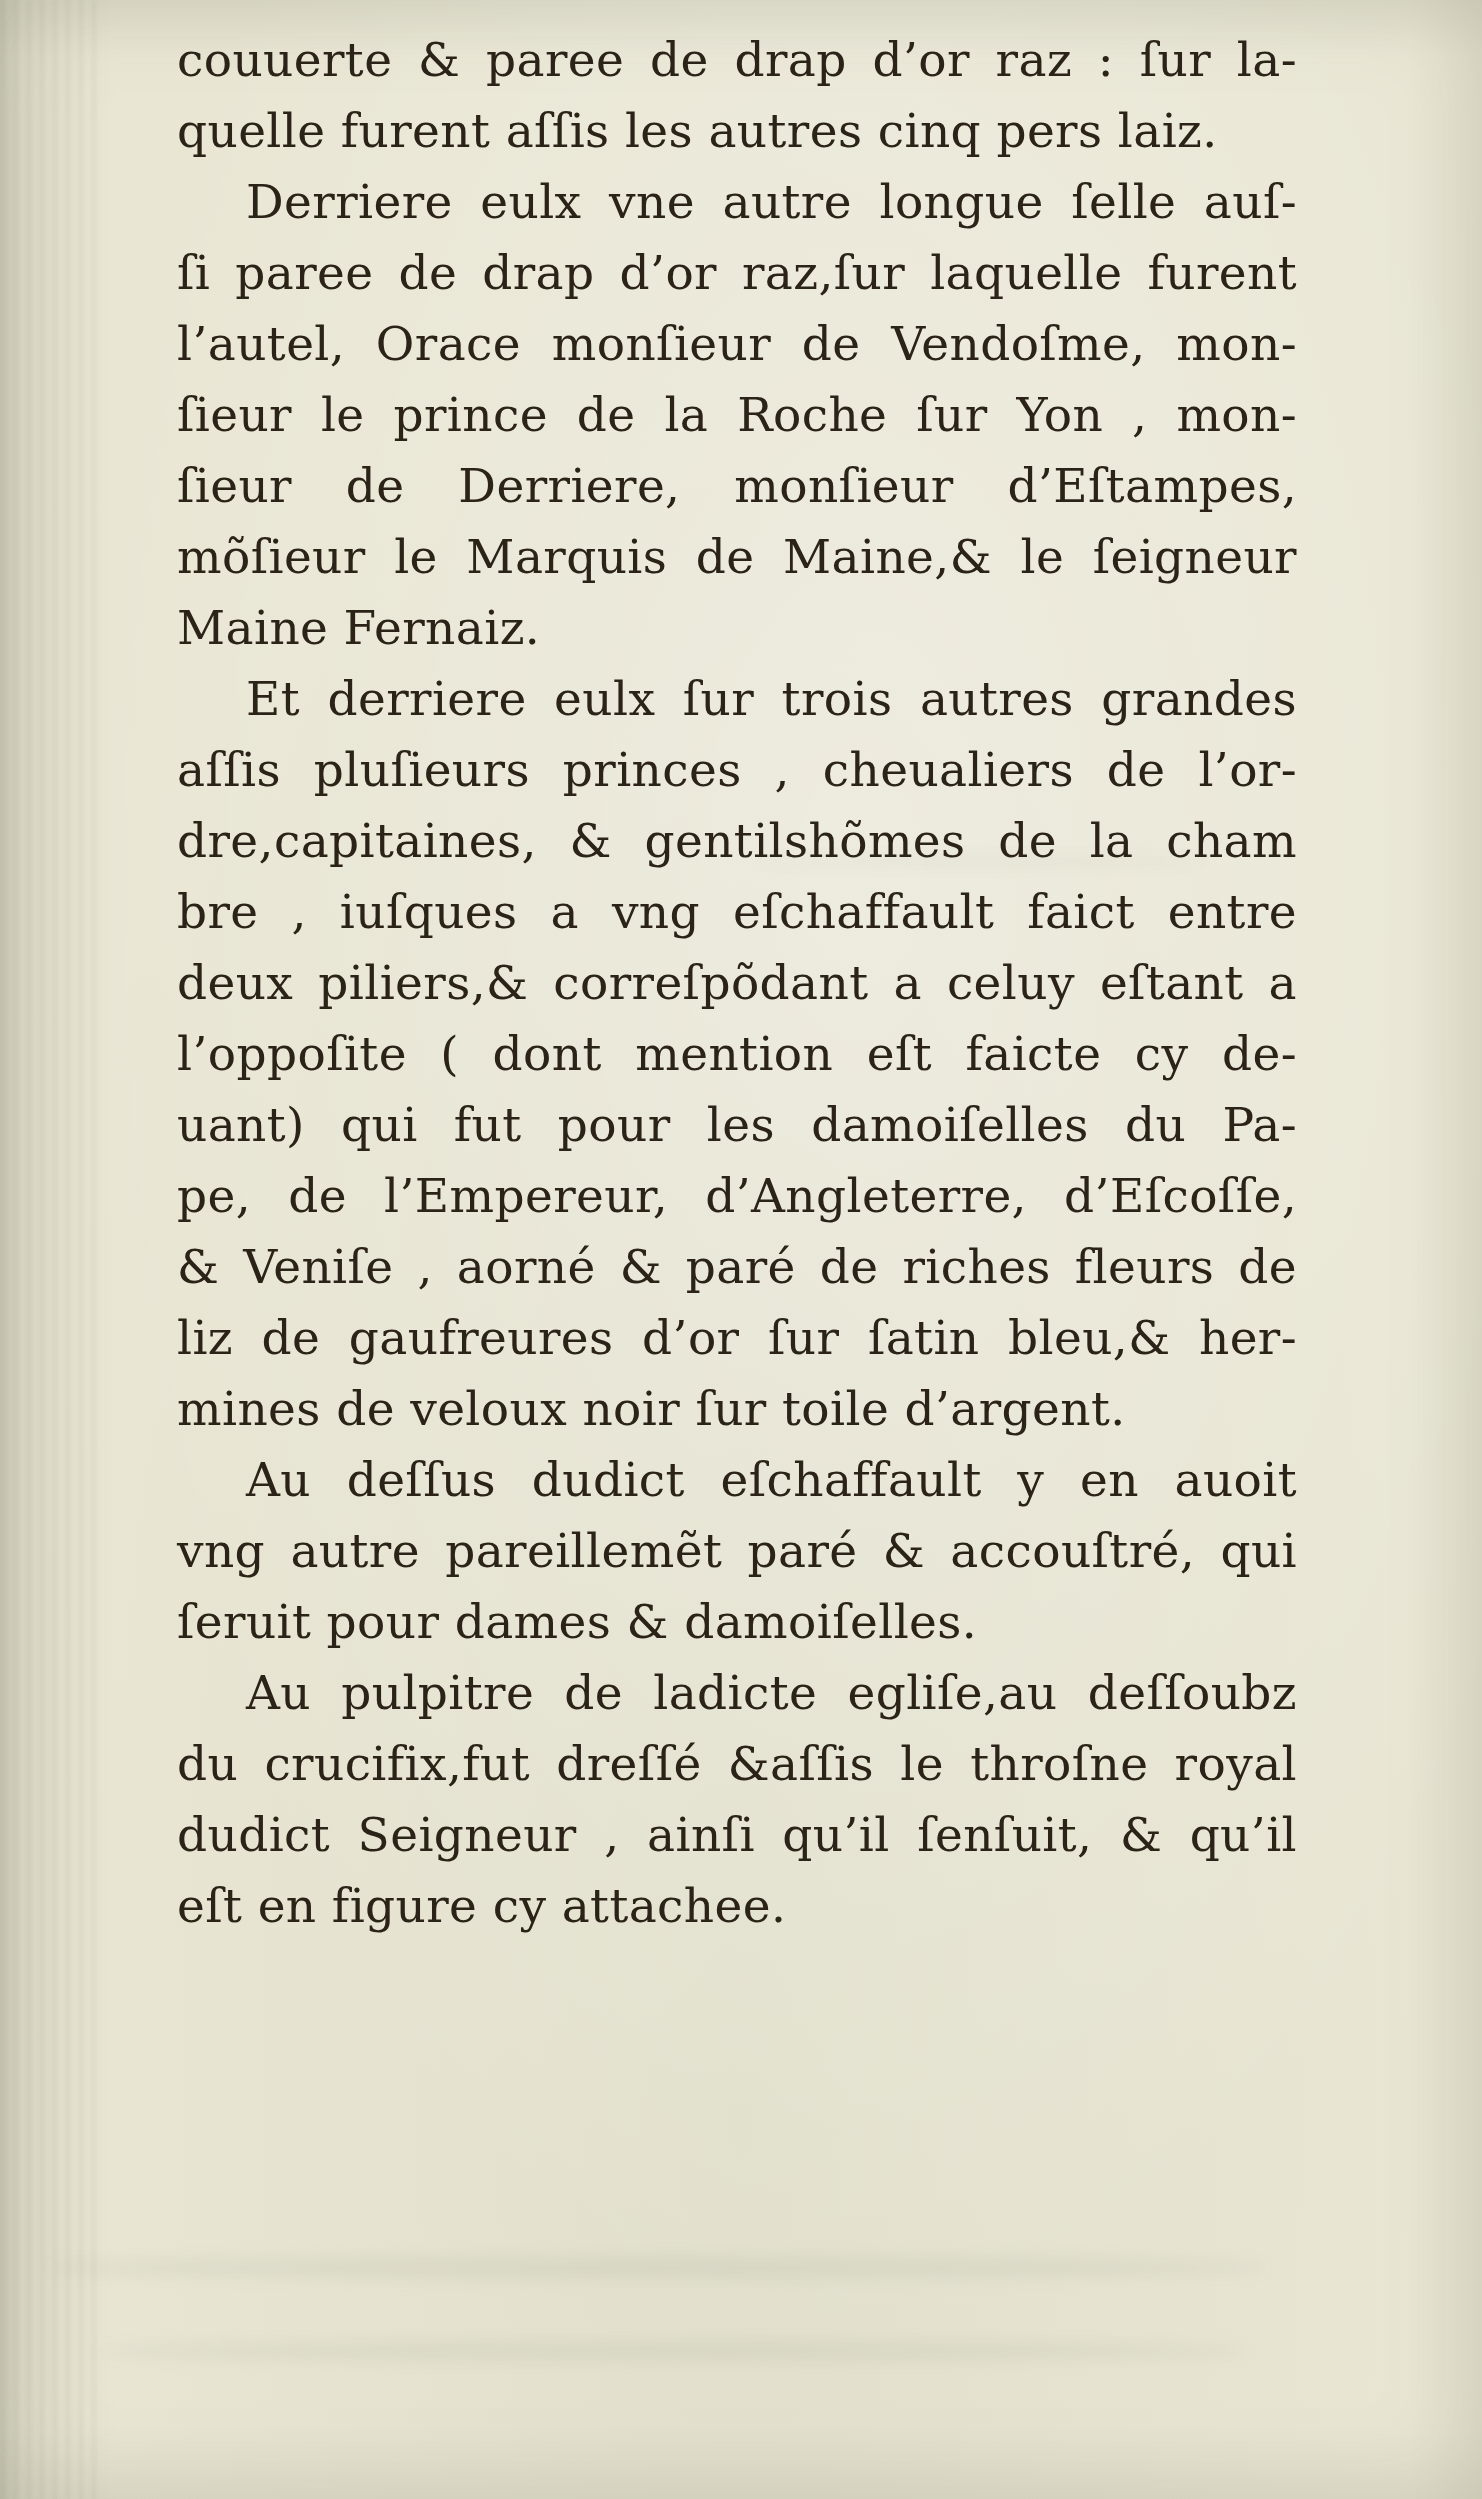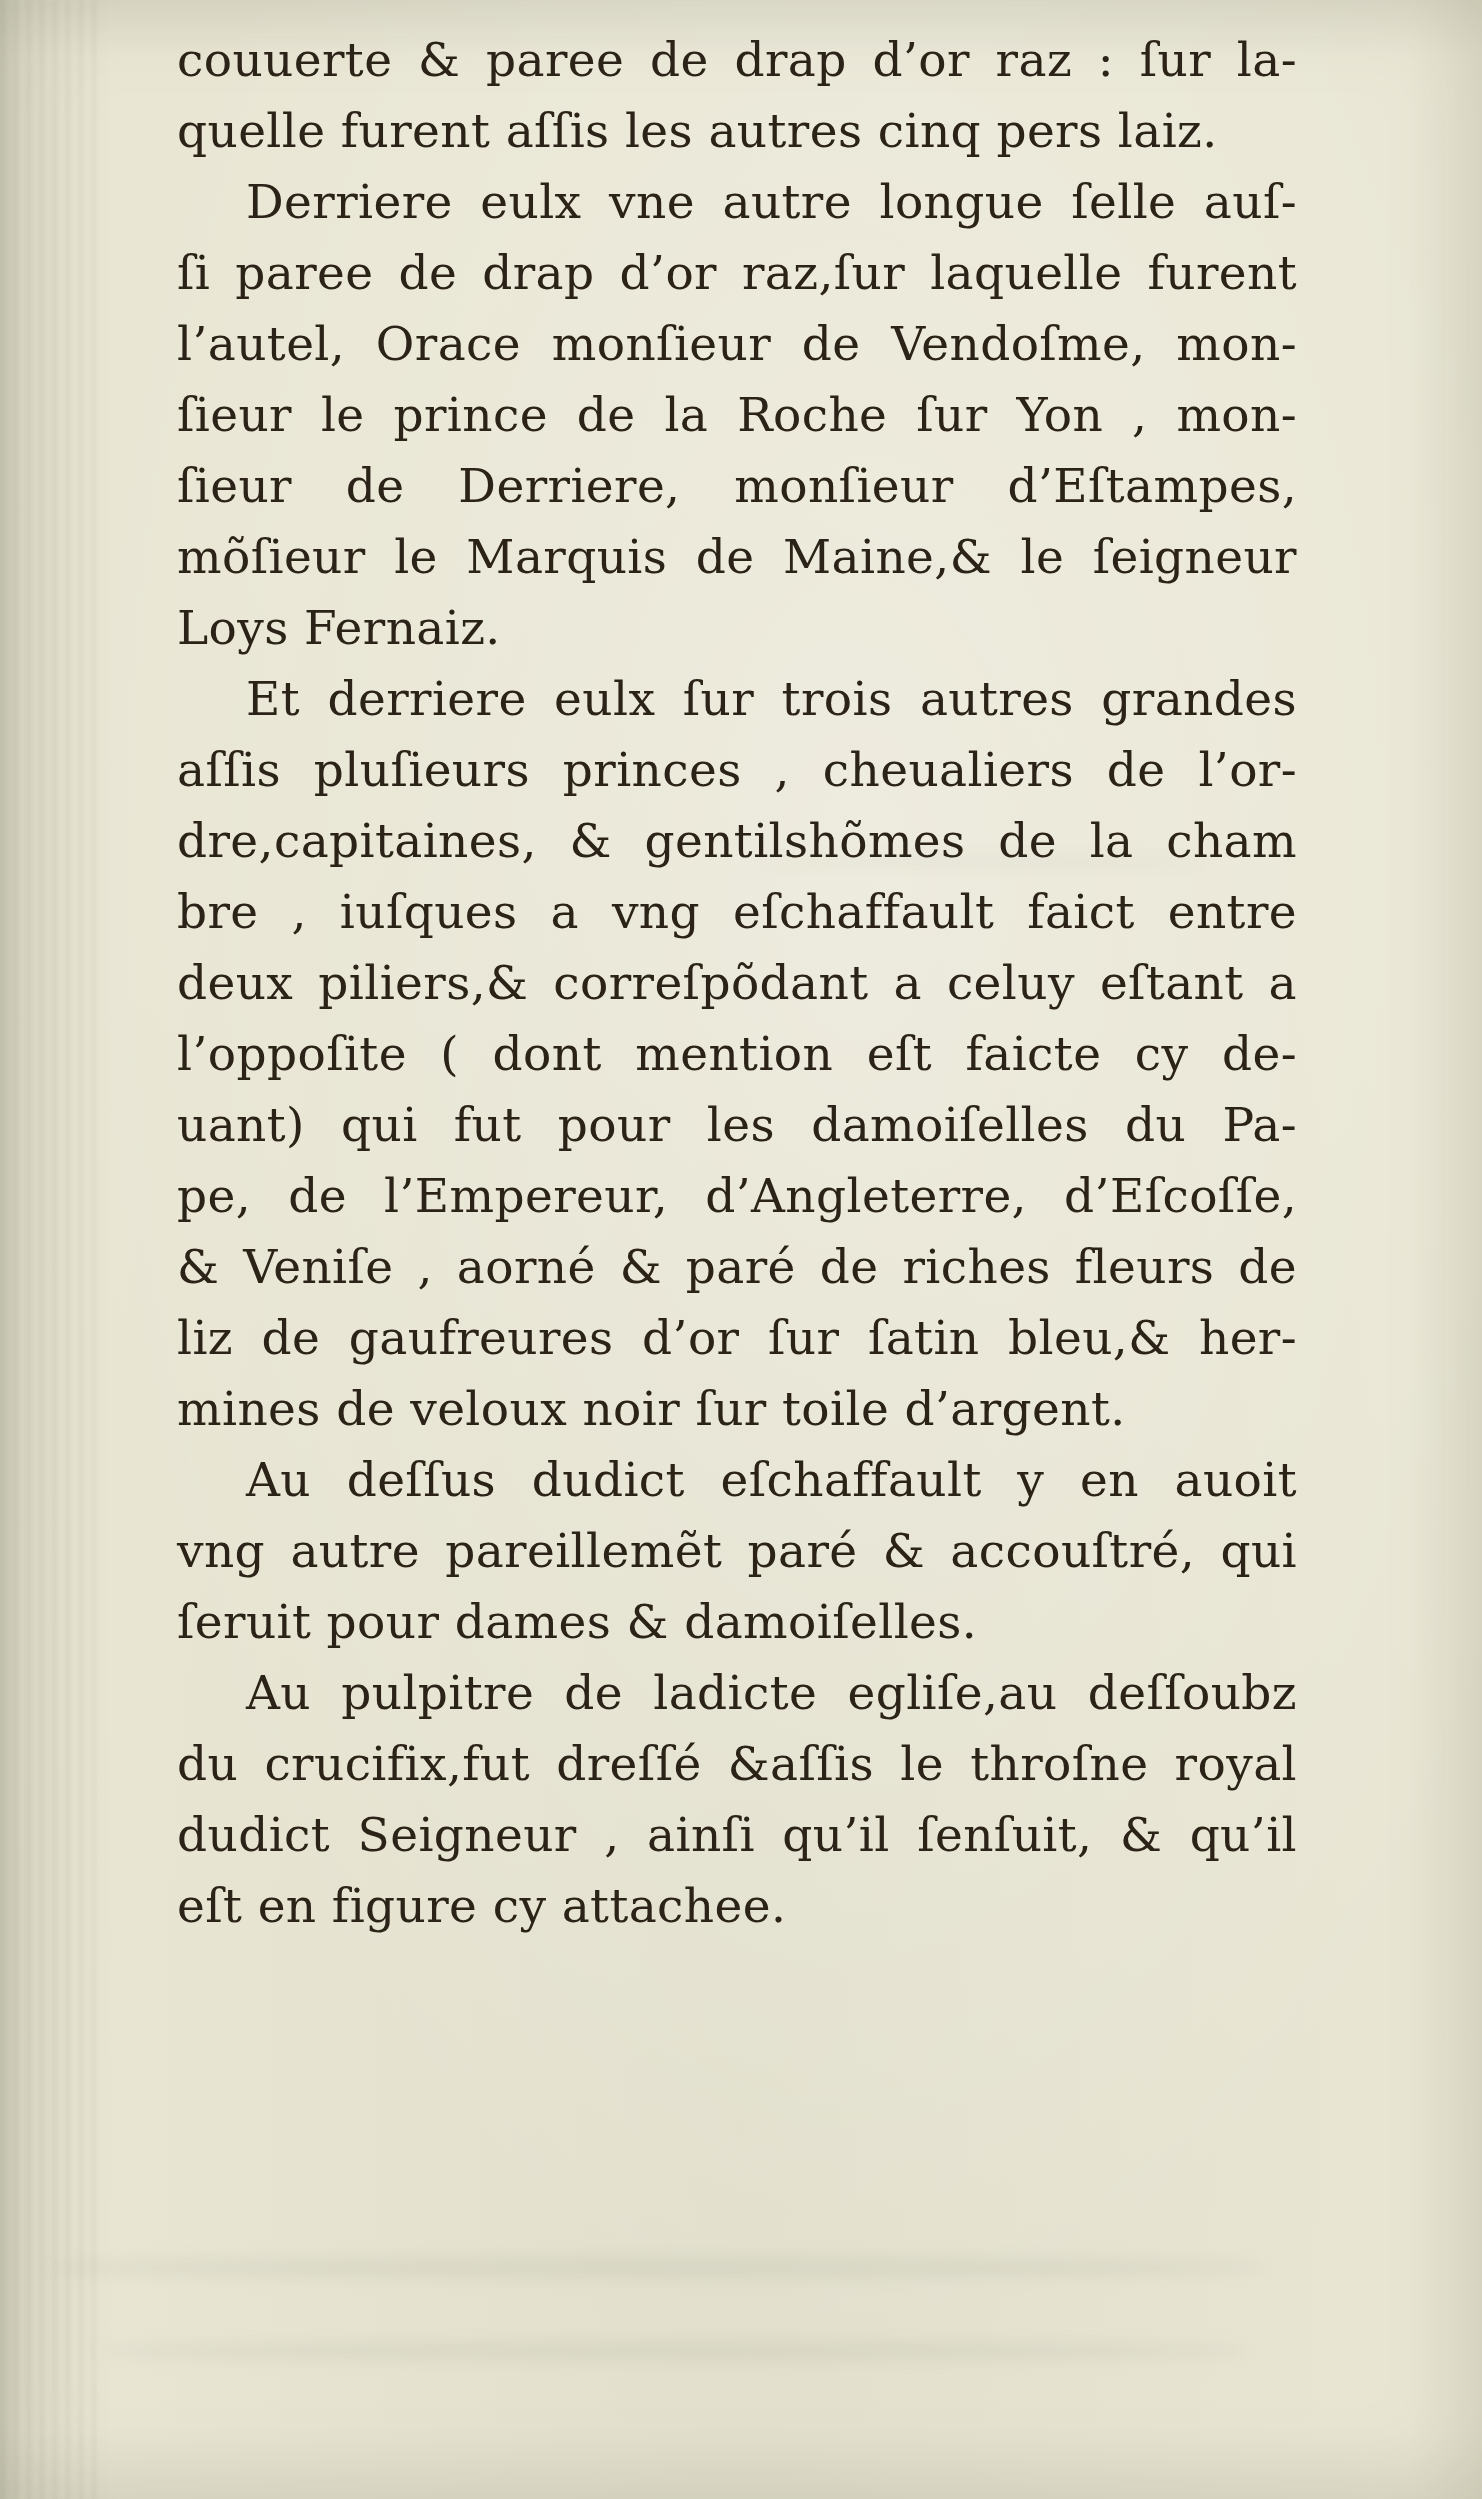--- a/index.html
+++ b/index.html
@@ -78,21 +78,21 @@
         <div class="line">couuerte &amp; paree de drap d’or raz : ſur la-</div>
         <div class="line last">quelle furent aſſis les autres cinq pers laiz.</div>
       </div>
       <div class="para indent">
         <div class="line">Derriere eulx vne autre longue ſelle auſ-</div>
         <div class="line">ſi paree de drap d’or raz,ſur laquelle furent</div>
         <div class="line">l’autel, Orace monſieur de Vendoſme, mon-</div>
         <div class="line">ſieur le prince de la Roche ſur Yon , mon-</div>
         <div class="line">ſieur de Derriere, monſieur d’Eſtampes,</div>
         <div class="line">mõſieur le Marquis de Maine,&amp; le ſeigneur</div>
-        <div class="line last">Loys Fernaiz.</div>
+        <div class="line last">Maine Fernaiz.</div>
       </div>
       <div class="para indent">
         <div class="line">Et derriere eulx ſur trois autres grandes</div>
         <div class="line">aſſis pluſieurs princes , cheualiers de l’or-</div>
         <div class="line">dre,capitaines, &amp; gentilshõmes de la cham</div>
         <div class="line">bre , iuſques a vng eſchaffault faict entre</div>
         <div class="line">deux piliers,&amp; correſpõdant a celuy eſtant a</div>
         <div class="line">l’oppoſite ( dont mention eſt faicte cy de-</div>
         <div class="line">uant) qui fut pour les damoiſelles du Pa-</div>
         <div class="line">pe, de l’Empereur, d’Angleterre, d’Eſcoſſe,</div>

